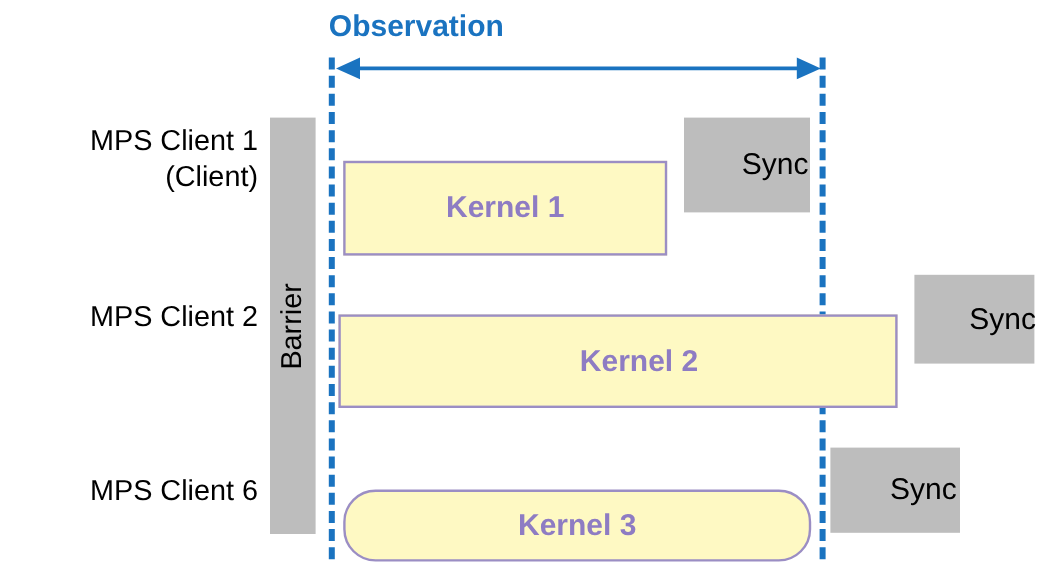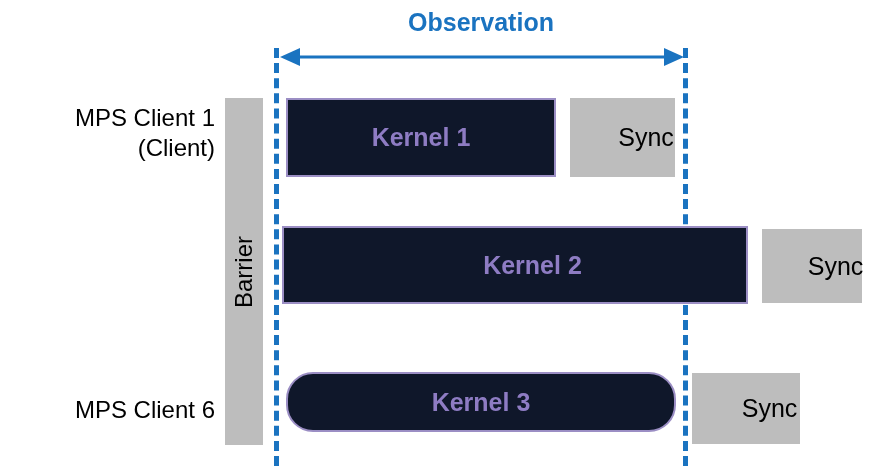--- a/index.html
+++ b/index.html
@@ -59,43 +59,44 @@
   }
   .obs-line.left  { left: 274px; }
   .obs-line.right { left: 683px; }
 
   
   .obs-title {
     position: absolute;
     top: 8px;
     left: 274px;
     width: 414px;
-    text-align: center;
+    text-align: left;
     color: #1a73c0;
     font-size: 25px;
     font-weight: bold;
     font-family: "Liberation Sans", sans-serif;
   }
   .obs-arrow {
     position: absolute;
     left: 280px;
     top: 45px;
     width: 404px;
     height: 24px;
   }
 
   
   .kernel {
     position: absolute;
-    background: #0f172a;
+    background: #fef9c3;
     border: 2px solid #9b8ec4;
     box-sizing: border-box;
     display: flex;
     align-items: center;
     justify-content: center;
+    margin-top: 36px;
   }
   .kernel-label {
     color: #8e7cc3;
     font-size: 25px;
     font-weight: bold;
     font-family: "Liberation Sans", sans-serif;
   }
 
   
   .sync {
@@ -140,20 +141,23 @@
   </div>
 
   <div class="kernel" style="left:286px; top:98px; width:270px; height:79px;">
     <span class="kernel-label">Kernel 1</span>
   </div>
 
   <div class="sync" style="left:570px; top:98px; width:105px; height:79px;">
     <span class="sync-label">Sync</span>
   </div>
 
+  <div class="row-label" style="top:250px;">
+    <span>MPS Client 2</span>
+  </div>
 
   <div class="kernel" style="left:282px; top:226px; width:466px; height:78px;padding-left:35px;">
     <span class="kernel-label">Kernel 2</span>
   </div>
 
   <div class="sync" style="left:762px; top:229px; width:100px; height:74px;">
     <span class="sync-label">Sync</span>
   </div>
 
   <div class="row-label" style="top:395px;">

